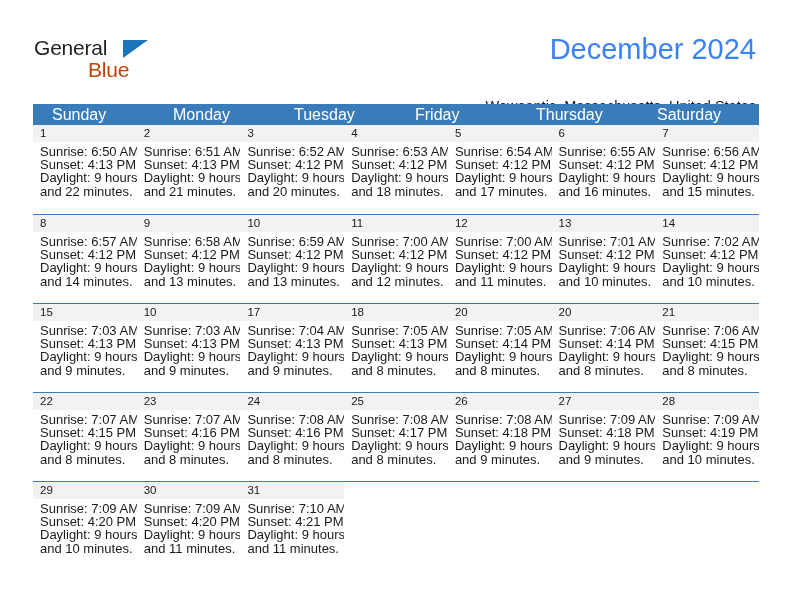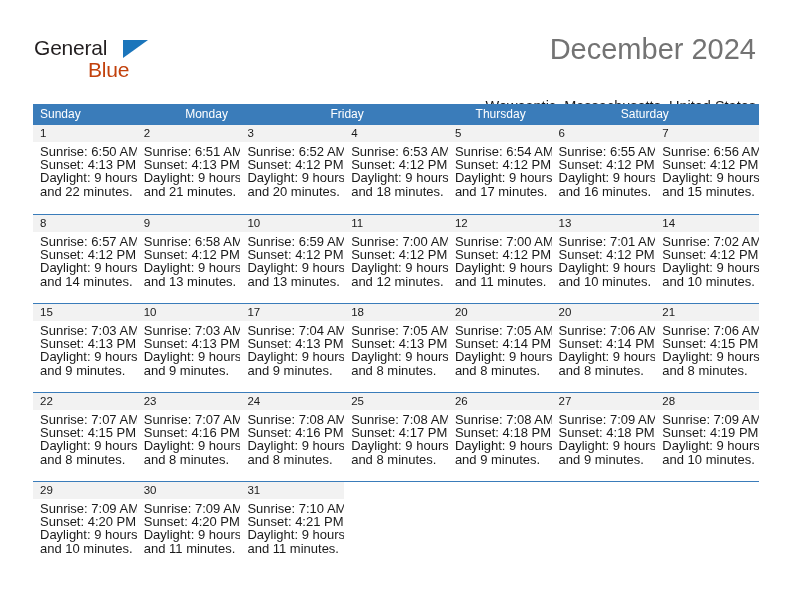--- a/index.html
+++ b/index.html
@@ -62,21 +62,21 @@
     font-size: 21px;
     letter-spacing: -0.2px;
     color: #c2410c;
     font-family: "Liberation Sans", sans-serif;
   }
   .title {
     position: absolute;
     right: 36px;
     top: 33px;
     font-size: 29px;
-    color: #737373;
+    color: #3b82f6;
     text-align: right;
     white-space: nowrap;
     font-weight: normal;
   }
   .subtitle {
     position: absolute;
     right: 36px;
     top: 78px;
     font-size: 14.5px;
     color: #1a1a1a;
@@ -93,23 +93,23 @@
     width: 726px;
   }
   .weekday-row {
     display: flex;
     background: #3a7cba;
     height: 21px;
   }
   .weekday {
     flex: 1 1 0;
     color: #ffffff;
-    font-size: 12px;
+    font-size: 16px;
     line-height: 21px;
-    padding-left: 7px;
+    padding-left: 19px;
     box-sizing: border-box;
     overflow: hidden;
     white-space: nowrap;
   }
   .week {
     border-top: 1.5px solid #3a7cba;
     display: flex;
     height: 89px;
     box-sizing: border-box;
   }
@@ -161,20 +161,21 @@
 
     <div class="title">December 2024</div>
     <div class="subtitle">Weweantic, Massachusetts, United States</div>
   </div>
 
   <div class="calendar">
 
     <div class="weekday-row">
       <div class="weekday">Sunday</div>
       <div class="weekday">Monday</div>
+      <div class="weekday">Tuesday</div>
       <div class="weekday">Friday</div>
       <div class="weekday">Thursday</div>
       <div class="weekday">Saturday</div>
     </div>
 
     <div class="week first">
       <div class="day">
           <div class="day-num-strip">
             <div class="day-num">1</div>
           </div>

